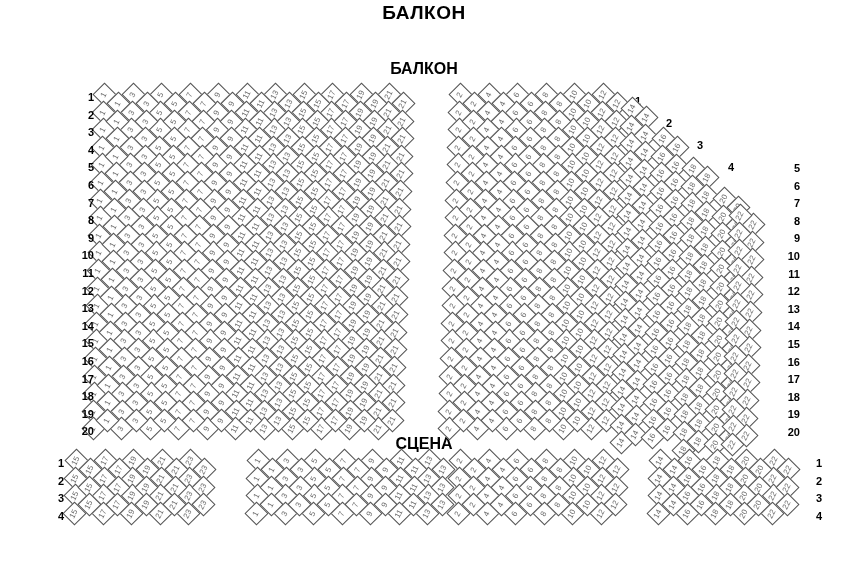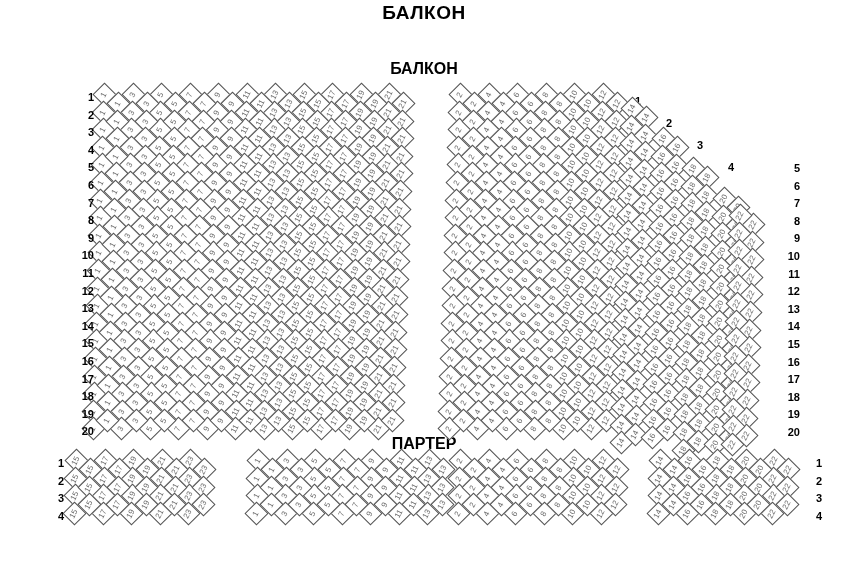--- a/index.html
+++ b/index.html
@@ -76,21 +76,21 @@
     position: absolute;
     width: 17px;
     height: 17px;
   }
 </style>
 </head>
 <body>
 
 <div class="stage-title">БАЛКОН</div>
 <div class="section-title" id="parter-title">БАЛКОН</div>
-<div class="section-title" id="balkon-title">ПАРТЕР</div>
+<div class="section-title" id="balkon-title">СЦЕНА</div>
 
 <div id="seatmap">
     <div class="seat-wrap" style="left: 96px; top: 86px;">
       <div class="seat"></div>
       <div class="seat-num" style="left: 1px; top: 5px;">1</div>
     </div>
     <div class="seat-wrap" style="left: 124.5px; top: 86px;">
       <div class="seat"></div>
       <div class="seat-num" style="left: 1px; top: 5px;">3</div>
     </div>

